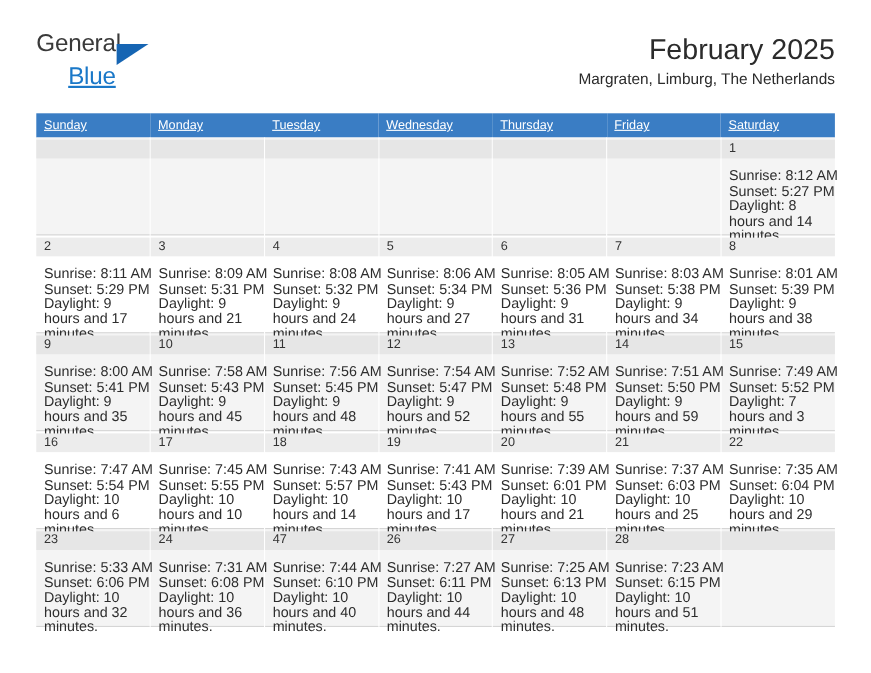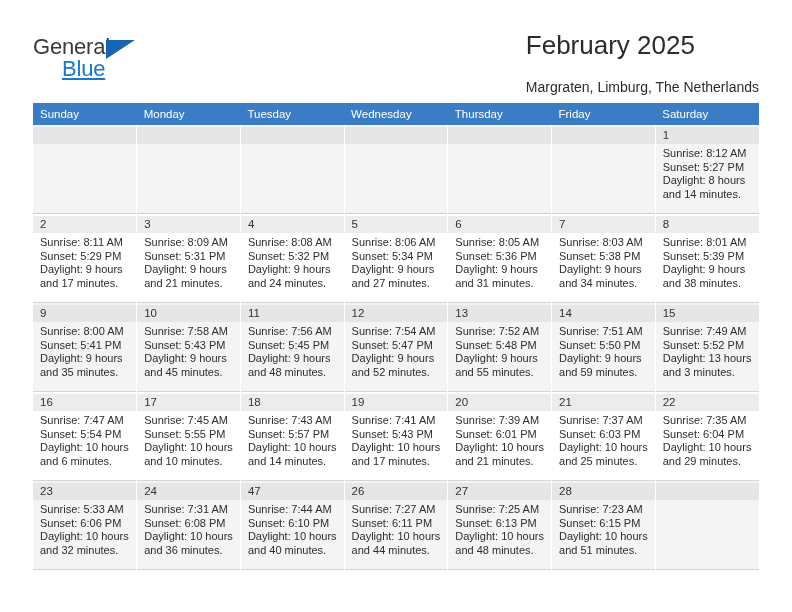--- a/index.html
+++ b/index.html
@@ -34,21 +34,21 @@
   .logo {
     position: relative;
     width: 120px;
     height: 52px;
     line-height: 1;
     user-select: none;
   }
   .logo-general {
     position: absolute;
     left: 0;
-    top: 8px;
+    top: 0;
     font-size: 22px;
     color: #3a3a3a;
     letter-spacing: -0.2px;
     text-align: right;
   }
   .logo-tri {
     position: absolute;
     left: 73px;
     top: 12px;
     width: 0;
@@ -59,53 +59,55 @@
   .logo-blue {
     position: absolute;
     left: 29px;
     top: 30px;
     font-size: 22px;
     color: #1a78c8;
     letter-spacing: -0.2px;
     text-decoration: underline;
   }
   .titles {
+    text-align: right;
     padding-top: 2px;
   }
   .cal-title {
     font-size: 26px;
     color: #2b2b2b;
     font-weight: normal;
     line-height: 30px;
     white-space: nowrap;
   }
   .cal-subtitle {
     font-size: 14px;
     color: #2b2b2b;
     line-height: 22px;
-    margin-top: 16px;
+    margin-top: 0;
     white-space: nowrap;
   }
 
   
   .calendar {
     margin-top: 31px;
     width: 726px;
     border-collapse: collapse;
     table-layout: fixed;
   }
   .calendar th {
     background: #3a7dc4;
     color: #ffffff;
     font-size: 11.5px;
     font-weight: normal;
     text-align: left;
     padding: 5px 0 5px 7px;
     height: 19px;
     box-sizing: border-box;
+    text-decoration: underline;
   }
   .calendar td {
     vertical-align: top;
     padding: 0;
     height: 89px;
     border-right: 1px solid #ffffff;
     box-sizing: border-box;
   }
   .calendar tr.alt td {
     background: #f4f4f4;
@@ -132,22 +134,22 @@
     margin: 0 -6px 0 -7px;
     padding: 1px 0 1px 7px;
   }
   tr.alt .daynum {
     background: #e6e6e6;
   }
   .empty .daynum {
     background: transparent;
   }
   .info {
-    margin-top: 3px;
-    font-size: 11px;
+    margin-top: 9px;
+    font-size: 13px;
     line-height: 13.6px;
     color: #2d2d2d;
   }
   .info div {
     white-space: nowrap;
   }
   .info .daylight {
     white-space: normal;
   }
 </style>
@@ -358,21 +360,21 @@
                 <div class="daylight">Daylight: 9 hours and 59 minutes.</div>
               </div>
             </div>
           </td>
           <td>
             <div class="cell has-day">
               <div class="daynum">15</div>
               <div class="info">
                 <div>Sunrise: 7:49 AM</div>
                 <div>Sunset: 5:52 PM</div>
-                <div class="daylight">Daylight: 13 hours and 3 minutes.</div>
+                <div class="daylight">Daylight: 7 hours and 3 minutes.</div>
               </div>
             </div>
           </td>
         </tr>
         <tr>
           <td>
             <div class="cell has-day">
               <div class="daynum">16</div>
               <div class="info">
                 <div>Sunrise: 7:47 AM</div>

